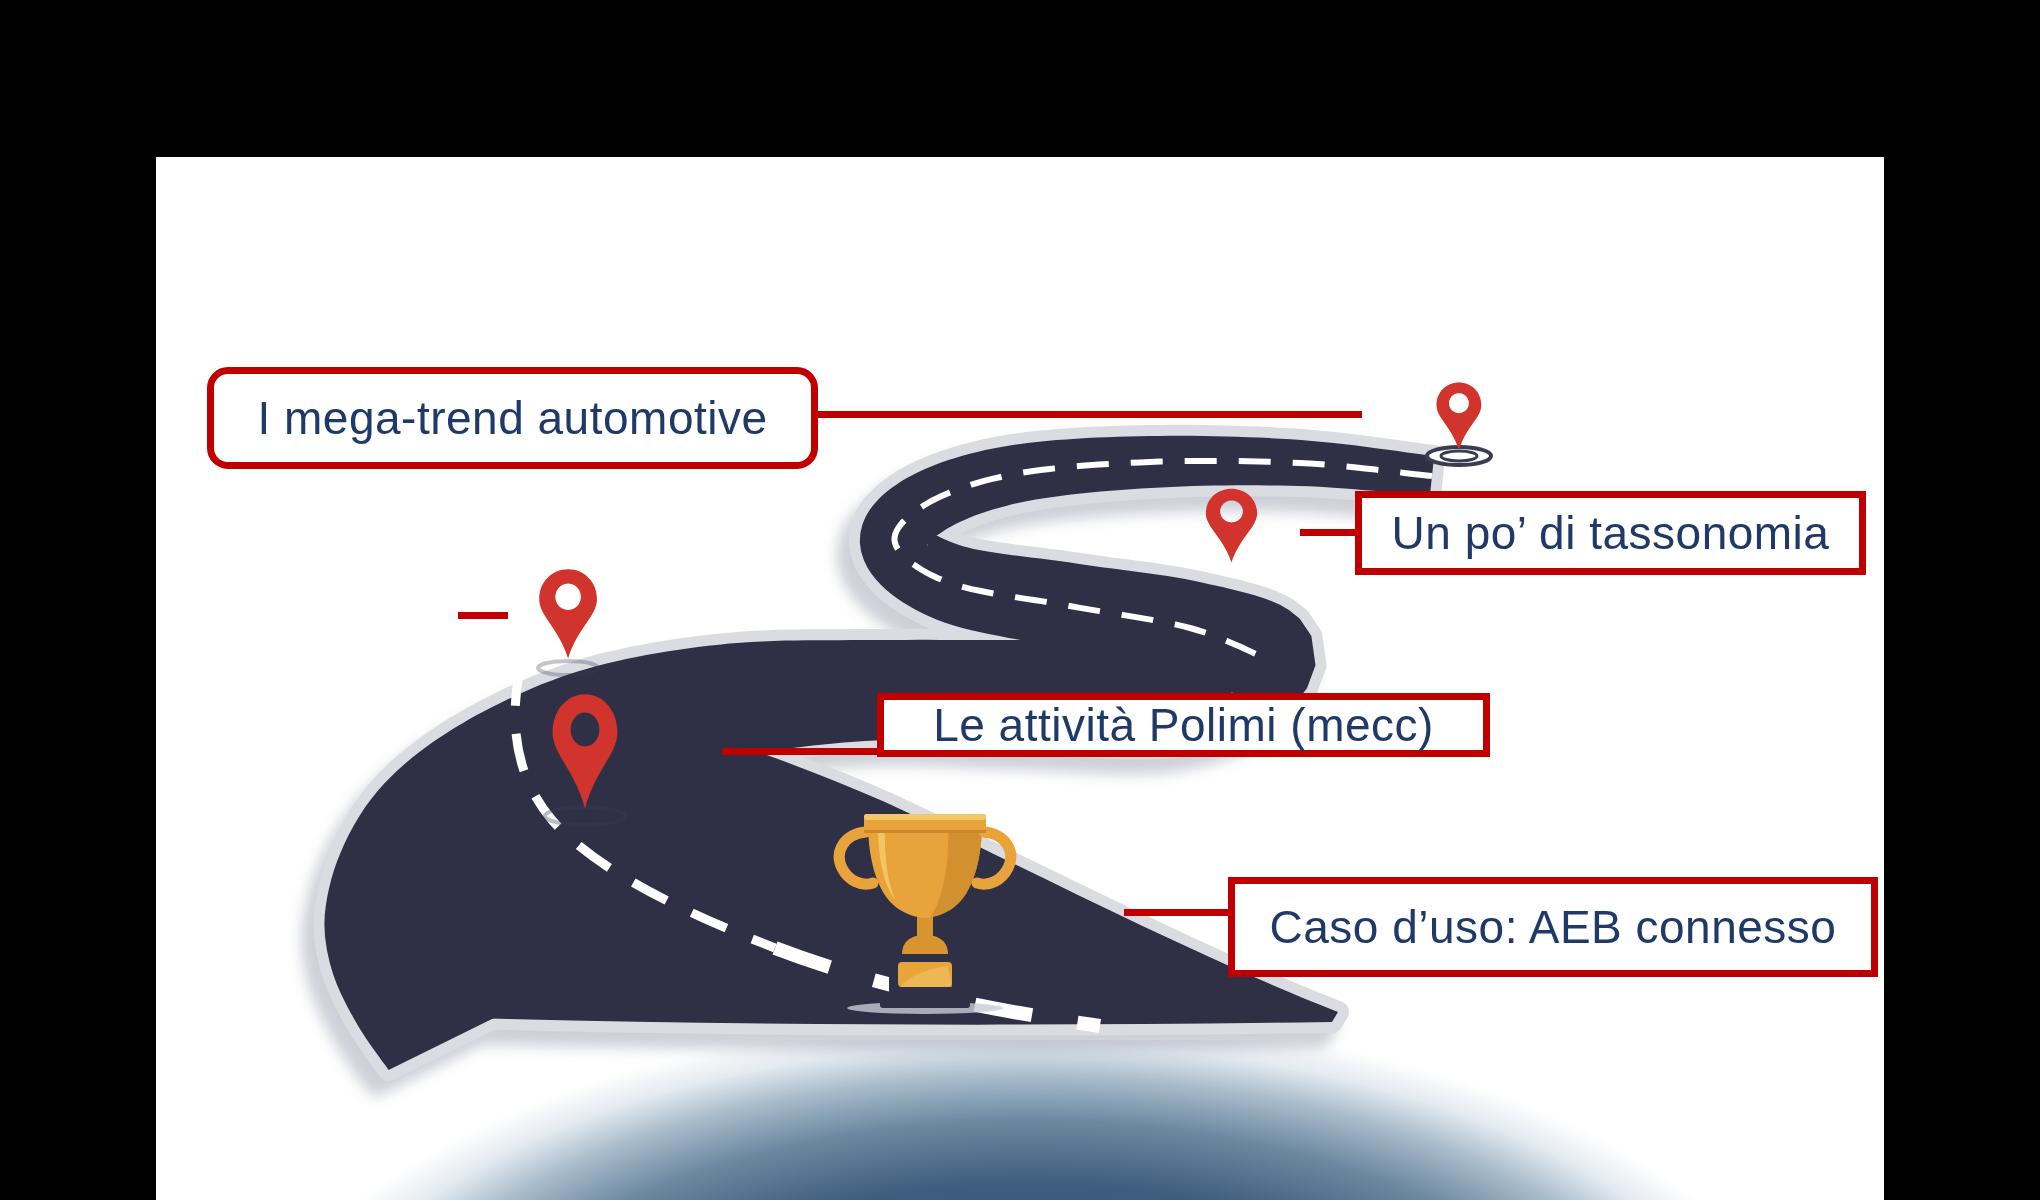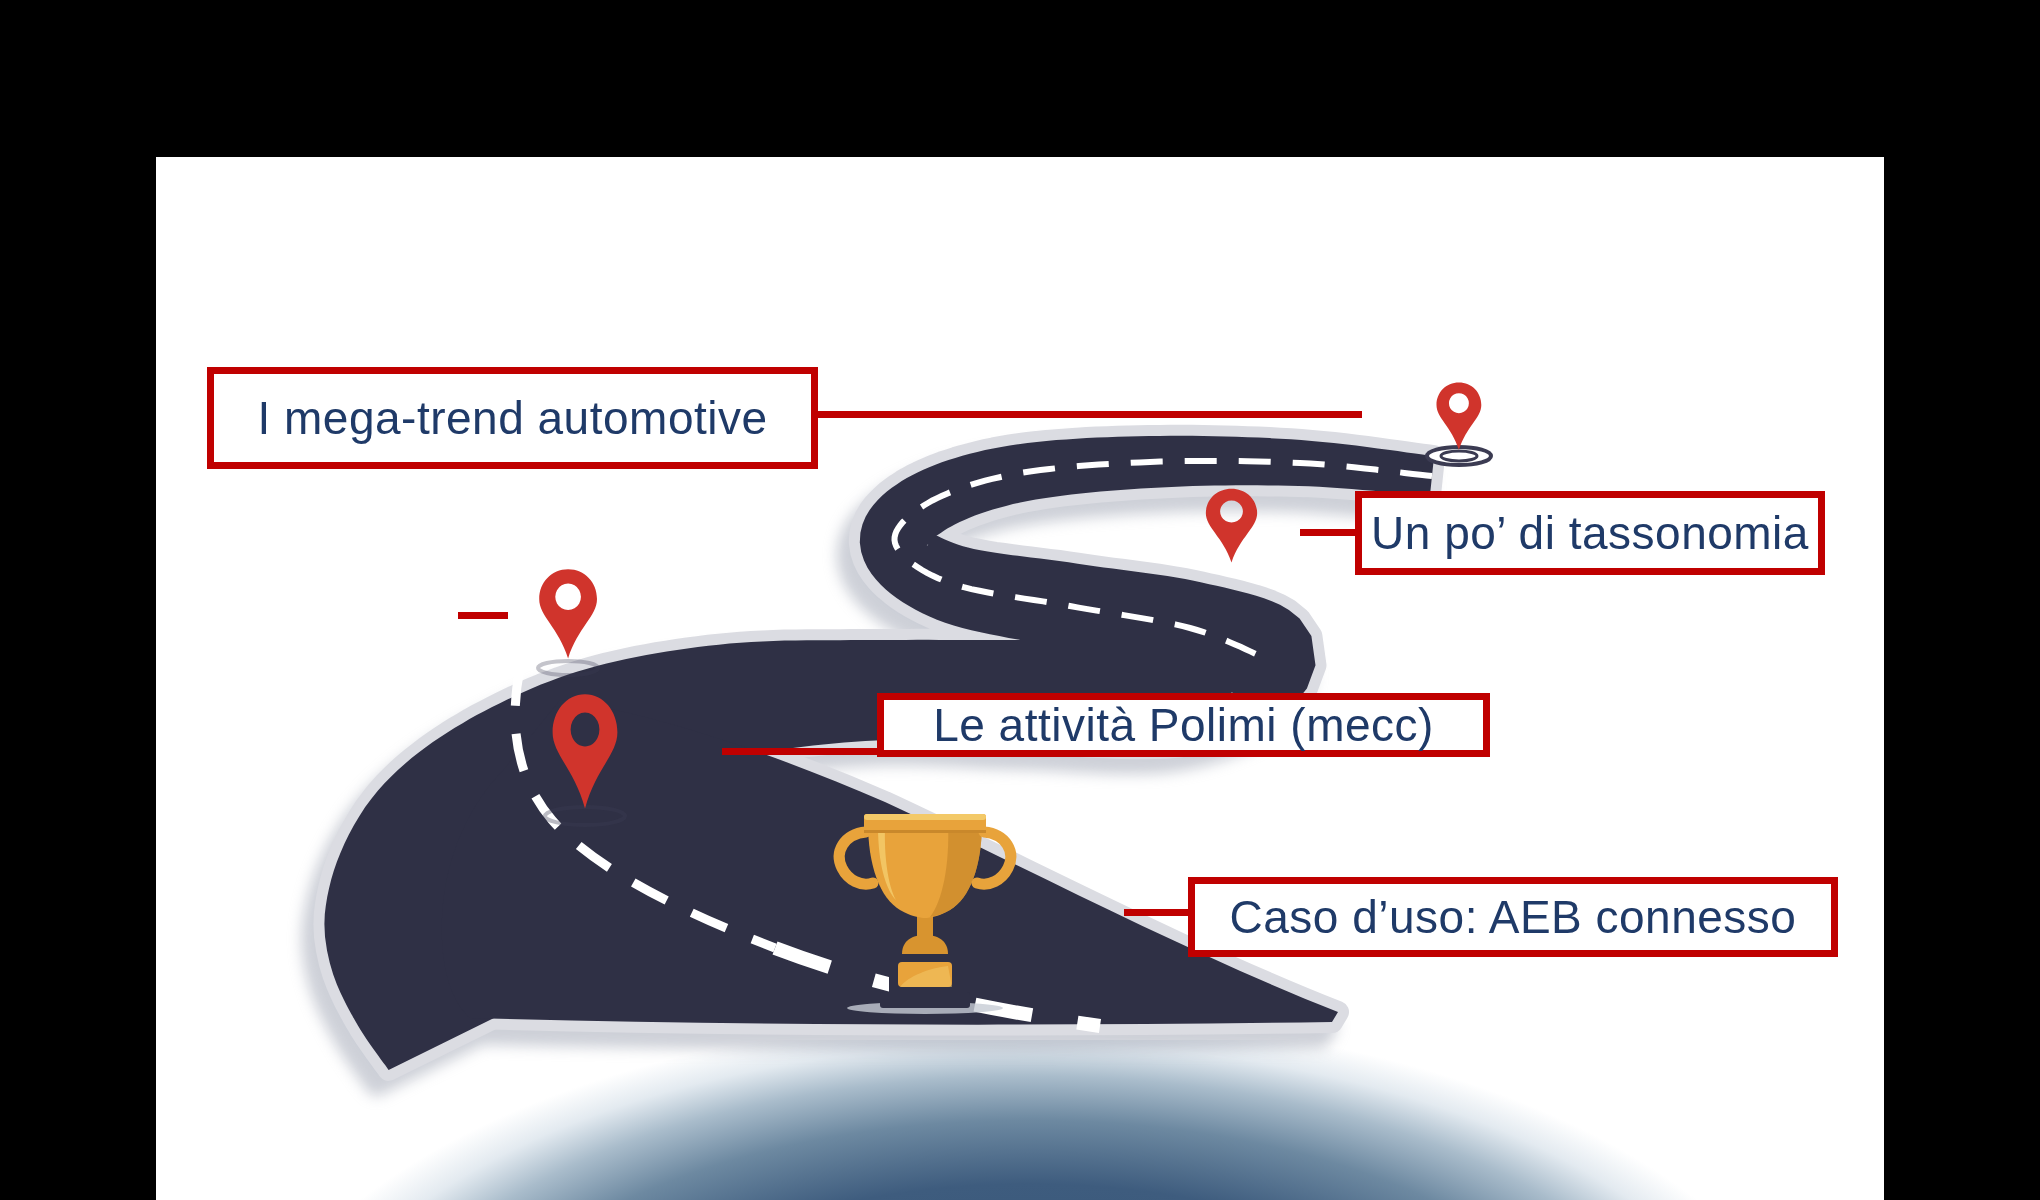--- a/index.html
+++ b/index.html
@@ -7,25 +7,25 @@
          font-family:"Liberation Sans",sans-serif;}
   #slide{position:absolute;left:156px;top:157px;width:1728px;height:1043px;background:#fff;}
   #horizon{position:absolute;left:156px;top:1040px;width:1728px;height:160px;
     background:radial-gradient(ellipse 46% 250% at 50.5% 235%,
       #2f4f71 0%, #3e5c7e 58%, #6d89a1 74%, #a9bccb 85%, #e3eaf0 93%, #ffffff 100%);}
   #roadsvg{position:absolute;left:0;top:0;width:2040px;height:1200px;pointer-events:none;}
   .labelbox{position:absolute;box-sizing:border-box;background:#fff;
     border:7px solid var(--box-border,#c00000);display:flex;align-items:center;justify-content:center;
     color:var(--label-text,#1f3a68);font-size:46px;letter-spacing:.5px;white-space:nowrap;}
   .connector{position:absolute;height:7px;background:var(--connector,#c00000);}
-  .b1{left:207px;top:367px;width:611px;height:102px;}
-  .b2{left:1355px;top:491px;width:470px;height:84px;}
+  .b1{left:207px;top:367px;width:611px;height:102px;border-radius:21px;}
+  .b2{left:1355px;top:491px;width:511px;height:84px;}
   .b3{left:163px;top:572px;width:297px;height:78px;}
   .b4{left:877px;top:693px;width:613px;height:64px;}
-  .b5{left:1188px;top:877px;width:650px;height:80px;}
+  .b5{left:1228px;top:877px;width:650px;height:100px;}
   .c1{left:814px;top:411px;width:548px;}
   .c2{left:1300px;top:529px;width:58px;}
   .c3{left:458px;top:612px;width:50px;}
   .c4{left:722px;top:748px;width:158px;}
   .c5{left:1124px;top:909px;width:106px;}
 </style>
 </head>
 <body>
 
 <div id="stage">

